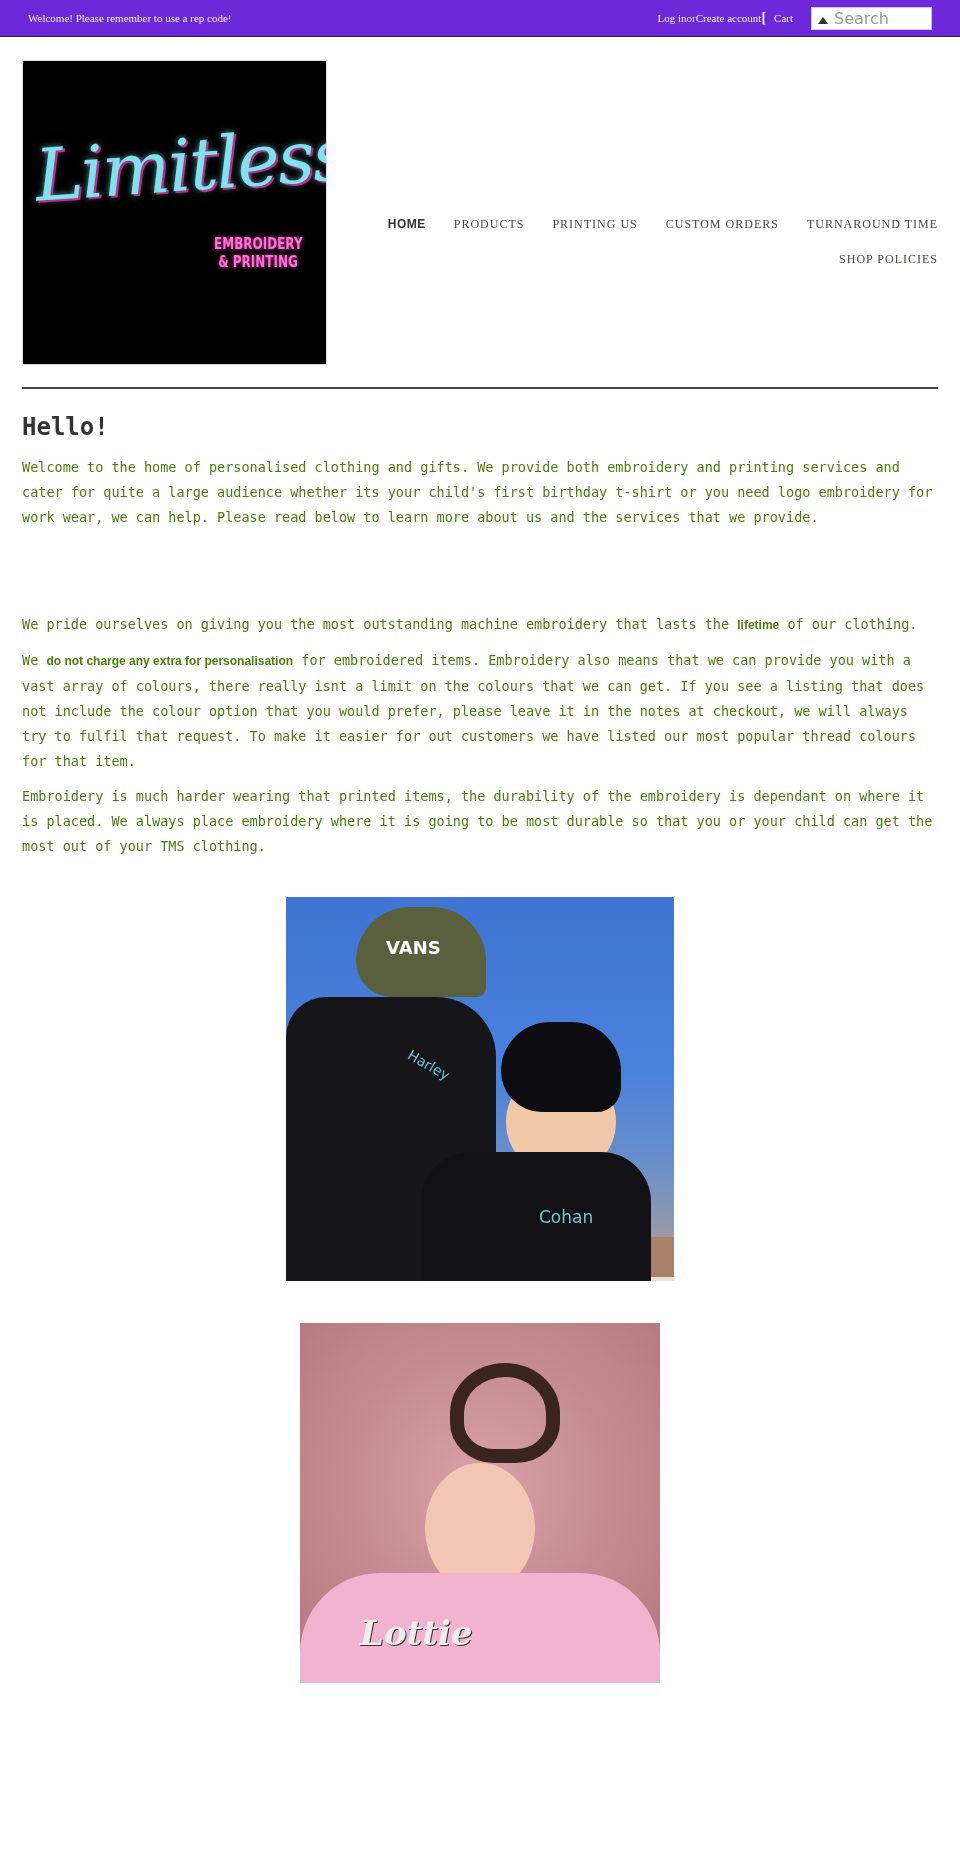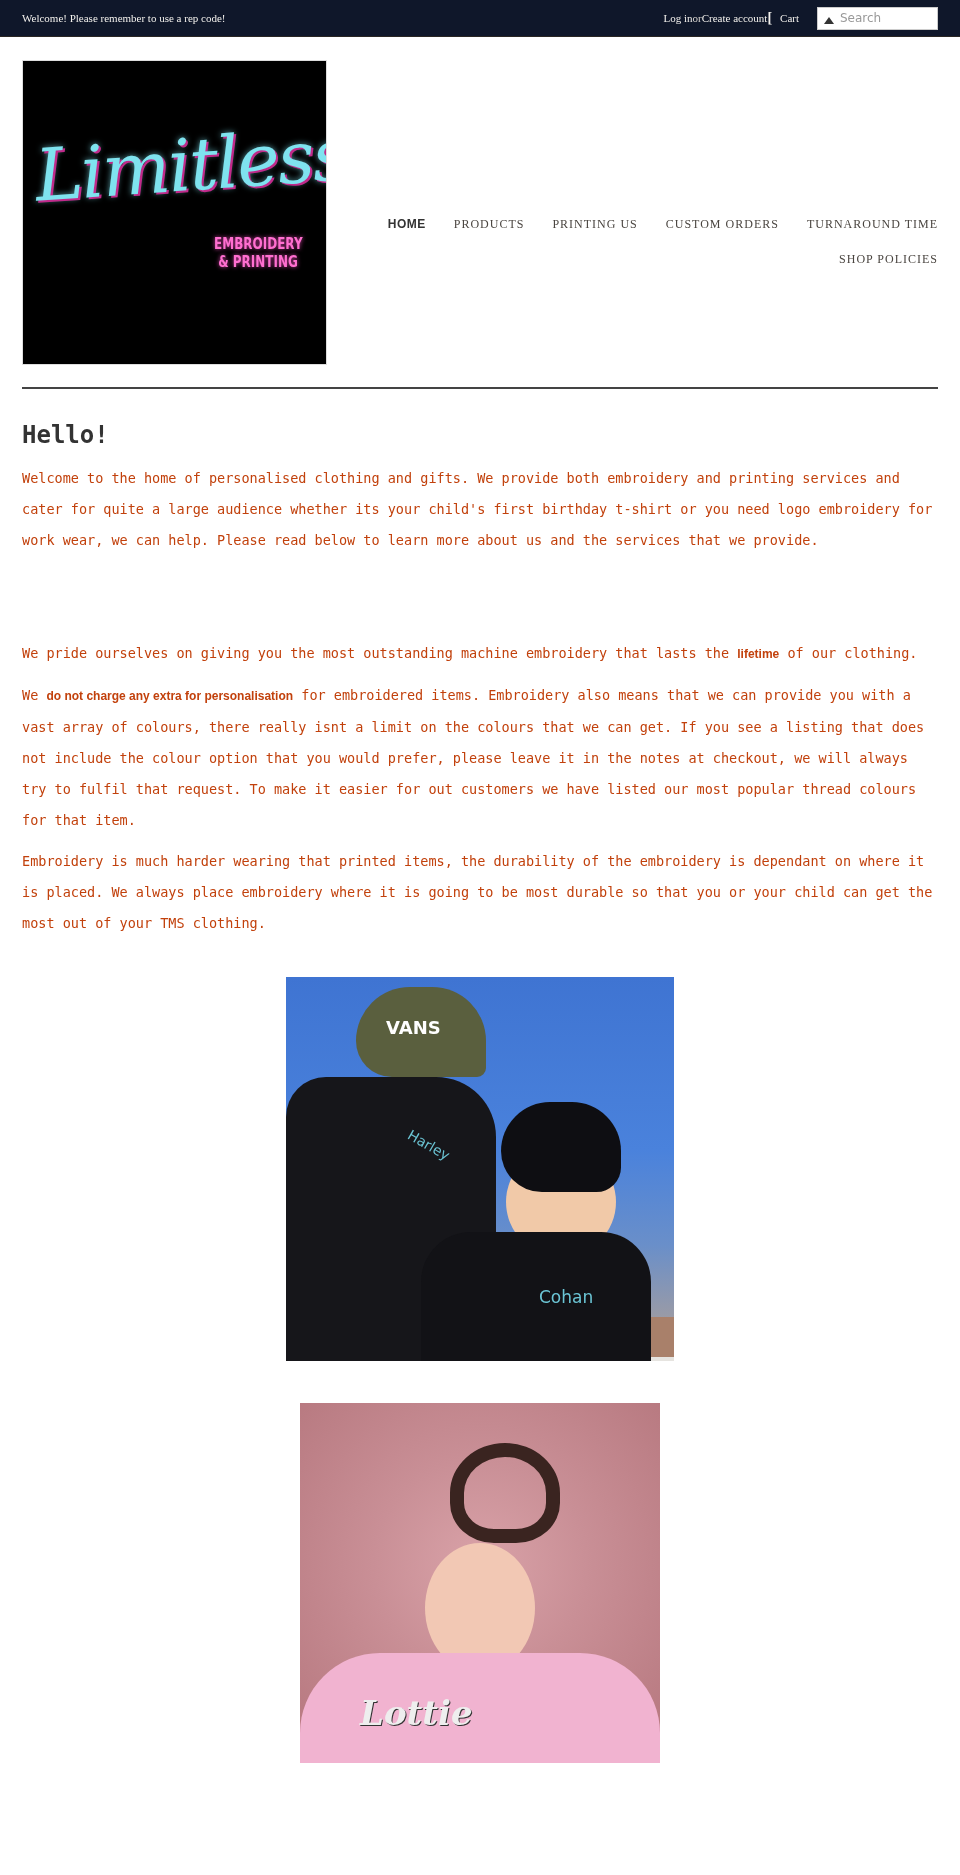--- a/index.html
+++ b/index.html
@@ -1,46 +1,46 @@
 <!DOCTYPE html>
 <html><head>
 <meta charset="utf-8">
 <style>
   * { box-sizing: border-box; margin: 0; padding: 0; }
   html, body { width: 960px; background: #ffffff; }
   body { font-family: "Liberation Serif", serif; color: #333; height: 1875px; overflow: hidden; }
 
-  .topbar { height: 37px; background: #0f172a; border-bottom: 1px solid #2a2623; display: flex; align-items: center; padding: 0 22px; color: #f2f0ec; font-size: 11px; }
+  .topbar { height: 37px; background: #6d28d9; border-bottom: 1px solid #2a2623; display: flex; align-items: center; padding: 0 28px; color: #f2f0ec; font-size: 11px; }
   .topbar .welcome { flex: 1; }
   .topbar .account { display: flex; align-items: flex-start; }
   .topbar a { color: #f2f0ec; text-decoration: none; }
   .topbar .or { color: #d8d4cf; }
   .topbar .cart { display: flex; align-items: center; gap: 8px; margin-right: 18px; }
   .topbar .cart-icon { font-size: 14px; font-weight: bold; }
   .search { width: 121px; height: 23px; background: #fff; border: 1px solid #ccc; display: flex; align-items: center; padding-left: 6px; gap: 6px; }
   .search .search-icon { width: 0; height: 0; border-left: 5px solid transparent; border-right: 5px solid transparent; border-bottom: 7px solid #333; margin-top: 5px; }
-  .search input { border: none; outline: none; font-family: "DejaVu Sans", sans-serif; font-size: 12px; color: #999; width: 90px; background: transparent; }
+  .search input { border: none; outline: none; font-family: "DejaVu Sans", sans-serif; font-size: 16px; color: #999; width: 90px; background: transparent; }
   .search input::placeholder { color: #999; }
 
   .header { position: relative; height: 350px; }
   .logo { position: absolute; left: 22px; top: 23px; width: 305px; height: 305px; background: #000; overflow: hidden; border: 1px solid #ddd; }
   .logo .script { position: absolute; left: 12px; top: 62px; font-family: "DejaVu Serif", serif; font-style: italic; font-size: 72px; color: #7fe3ef; letter-spacing: -2px; text-shadow: 2px 2px 0 #c02a8a, 0 0 6px rgba(127,227,239,.7); transform: rotate(-4deg); }
   .logo .sub { position: absolute; left: 180px; top: 174px; width: 110px; text-align: center; font-family: "DejaVu Sans", sans-serif; font-weight: bold; font-size: 15px; line-height: 18px; color: #ff6fd0; text-shadow: 0 0 5px rgba(255,80,200,.8); transform: scaleX(.8); transform-origin: center; }
 
   .nav { position: absolute; left: 336px; right: 22px; top: 180px; display: flex; flex-wrap: wrap; justify-content: flex-end; row-gap: 10px; }
   .nav a { font-family: "Liberation Serif", serif; font-size: 12px; letter-spacing: 1px; color: #4a4540; text-decoration: none; margin-left: 28px; white-space: nowrap; }
   .nav a.active { font-family: "Liberation Sans", sans-serif; font-weight: bold; color: #333; letter-spacing: .5px; margin-left: 6px; }
   .nav .break { flex-basis: 100%; height: 0; }
 
   .rule { margin: 0 22px; border-top: 2px solid #444; }
 
-  .main { padding: 32px 22px 0; font-family: "DejaVu Sans Mono", monospace; }
+  .main { padding: 24px 22px 0; font-family: "DejaVu Sans Mono", monospace; }
   h1 { font-family: "DejaVu Sans Mono", monospace; font-size: 24px; font-weight: bold; color: #333; margin-bottom: 14px; }
   h2 { font-family: "DejaVu Sans Mono", monospace; font-size: 20px; font-weight: bold; color: #333; margin-bottom: 14px; }
-  p { font-size: 13.5px; line-height: 31px; color: #c2410c; margin-bottom: 10px; }
+  p { font-size: 13.5px; line-height: 25px; color: #4d7c0f; margin-bottom: 10px; }
   p b { font-family: "Liberation Sans", sans-serif; font-weight: bold; font-size: 12px; }
   .spacer { height: 72px; }
 
   .photo { display: block; margin: 0 auto; position: relative; overflow: hidden; }
   .photo1 { width: 388px; height: 384px; margin-top: 38px; background: linear-gradient(180deg, #3f74d2 0%, #4a82dc 45%, #6a8fc9 70%, #b7a291 100%); }
   .photo2 { width: 360px; height: 360px; margin-top: 42px; background: radial-gradient(circle at 50% 45%, #d9a2a8 0%, #c98f96 40%, #b5767d 100%); }
   .shape { position: absolute; }
 </style>
 </head>
 <body>

